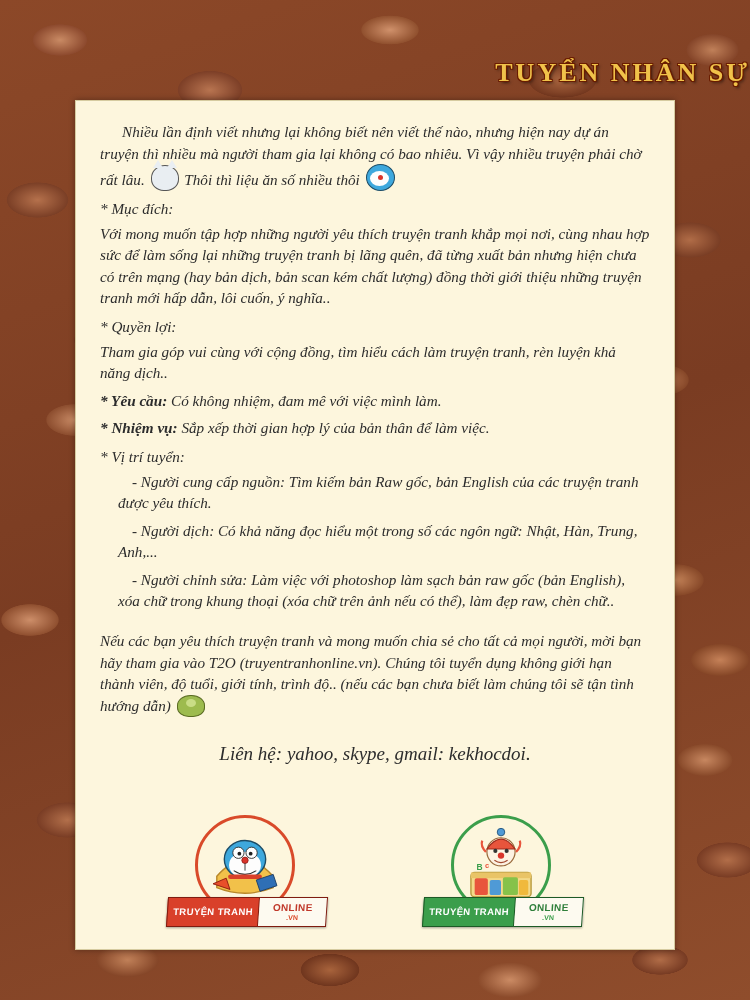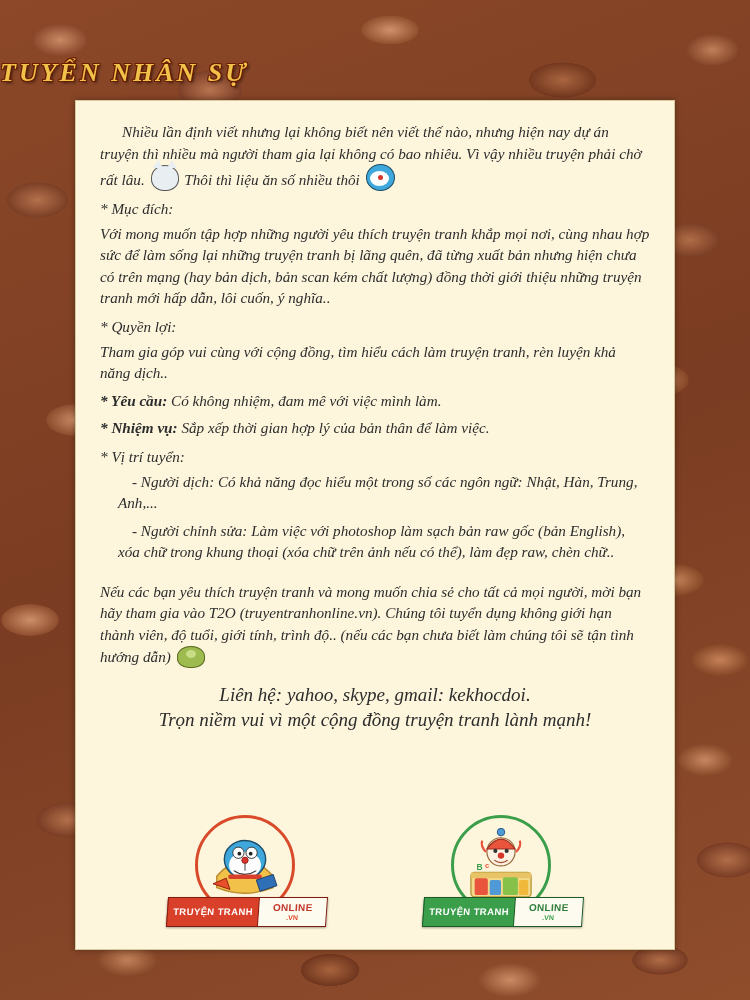--- a/index.html
+++ b/index.html
@@ -80,23 +80,22 @@
     box-sizing: border-box;
     padding: 20px 24px 16px 24px;
   }
 
   
   .title-wrap {
     position: absolute;
     left: 0;
     top: 58px;
     width: 750px;
-    text-align: left;
+    text-align: right;
     pointer-events: none;
-    font-style: italic;
   }
   .title {
     display: inline-block;
     font-family: "Liberation Serif", serif;
     font-size: 26px;
     font-weight: bold;
     letter-spacing: 3px;
     color: #f0c24a;
     text-shadow:
        1px 0 0 #6b1d00, -1px 0 0 #6b1d00, 0 1px 0 #6b1d00, 0 -1px 0 #6b1d00,
@@ -196,21 +195,21 @@
     background: #c9dd86;
     border-radius: 50%;
   }
 
   
   .contact {
     text-align: center;
     font-family: "Liberation Serif", serif;
     font-style: italic;
     color: #2c2c2c;
-    margin-top: 14px;
+    margin-top: 24px;
   }
   .contact .line1 { font-size: 19px; line-height: 1.35; }
   .contact .line2 { font-size: 19px; line-height: 1.35; }
 
   
   .logos {
     position: absolute;
     left: 0;
     bottom: 14px;
     width: 100%;
@@ -331,33 +330,33 @@
         <span class="lead">* Yêu cầu:</span>
         <span>Có không nhiệm, đam mê với việc mình làm.</span>
       </p>
 
       <p class="para">
         <span class="lead">* Nhiệm vụ:</span>
         <span>Sắp xếp thời gian hợp lý của bản thân để làm việc.</span>
       </p>
 
       <p class="section-head">* Vị trí tuyển:</p>
+      <p class="para sub">- Người cung cấp nguồn: Tìm kiếm bản Raw gốc, bản English của các truyện tranh được yêu thích.</p>
       <p class="para sub">- Người dịch: Có khả năng đọc hiểu một trong số các ngôn ngữ: Nhật, Hàn, Trung, Anh,...</p>
       <p class="para sub">- Người chỉnh sửa: Làm việc với photoshop làm sạch bản raw gốc (bản English), xóa chữ trong khung thoại (xóa chữ trên ảnh nếu có thể), làm đẹp raw, chèn chữ..</p>
 
       <div class="gap"></div>
 
       <p class="para">
         <span>Nếu các bạn yêu thích truyện tranh và mong muốn chia sẻ cho tất cả mọi người, mời bạn hãy tham gia vào T2O (truyentranhonline.vn). Chúng tôi tuyển dụng không giới hạn thành viên, độ tuổi, giới tính, trình độ.. (nếu các bạn chưa biết làm chúng tôi sẽ tận tình hướng dẫn)</span>
         <span class="doodle turtle"></span>
       </p>
 
       <div class="contact">
         <div class="line1">Liên hệ: yahoo, skype, gmail: kekhocdoi.</div>
-        <div class="line2">Trọn niềm vui vì một cộng đồng truyện tranh lành mạnh!</div>
       </div>
 
     </div>
 
     <div class="logos">
 
       <div class="logo">
         <div class="logo-circle">
           <svg class="logo-art" viewBox="0 0 100 100">
             <circle cx="50" cy="50" r="47" fill="#fdf6dd"></circle>

